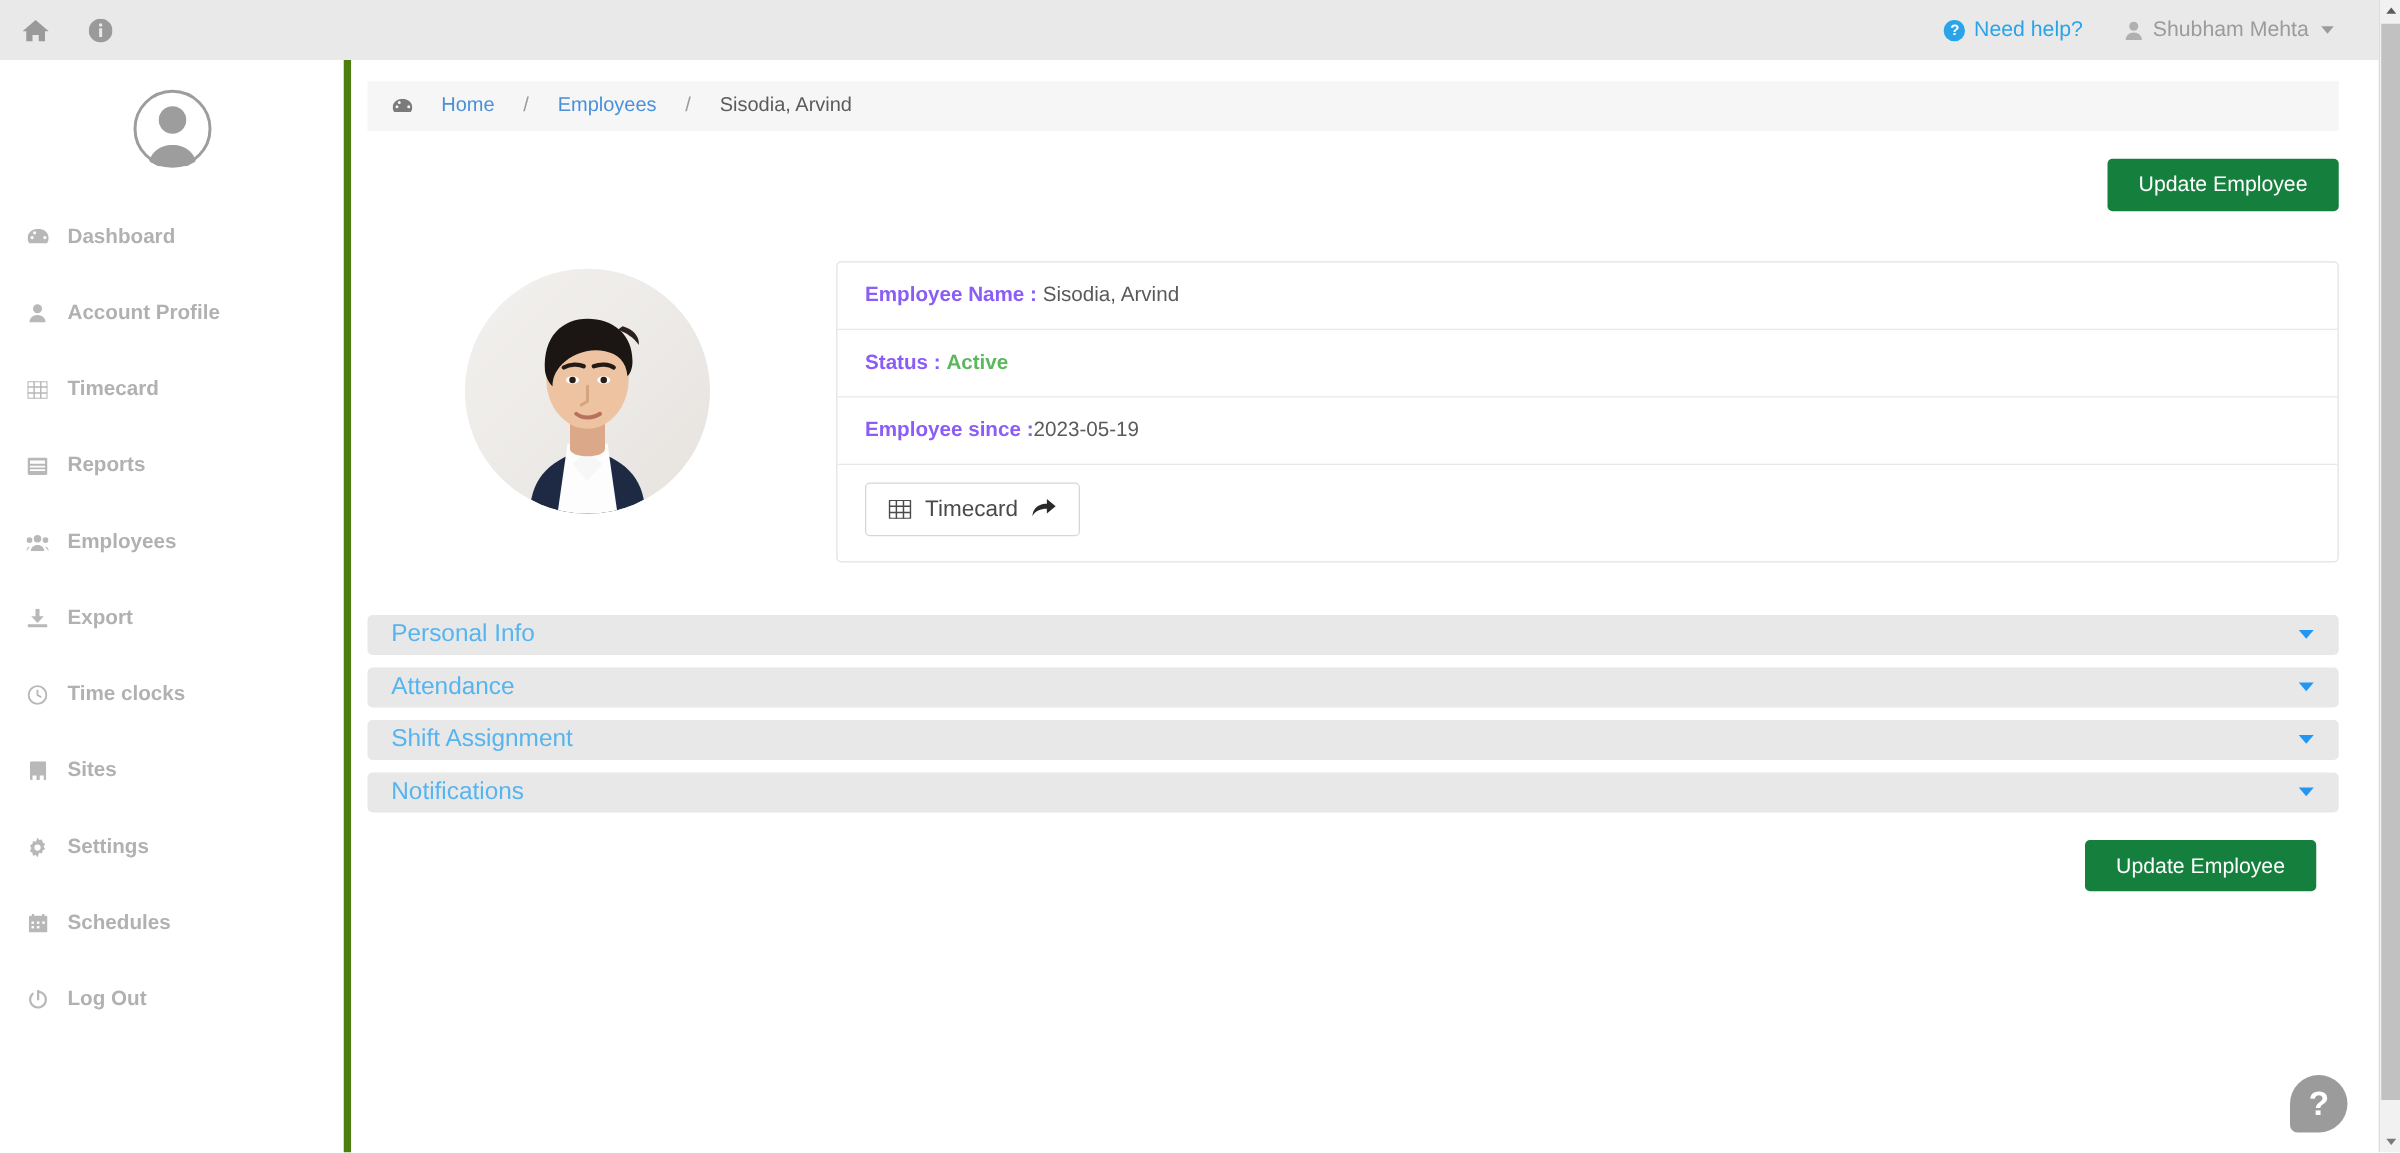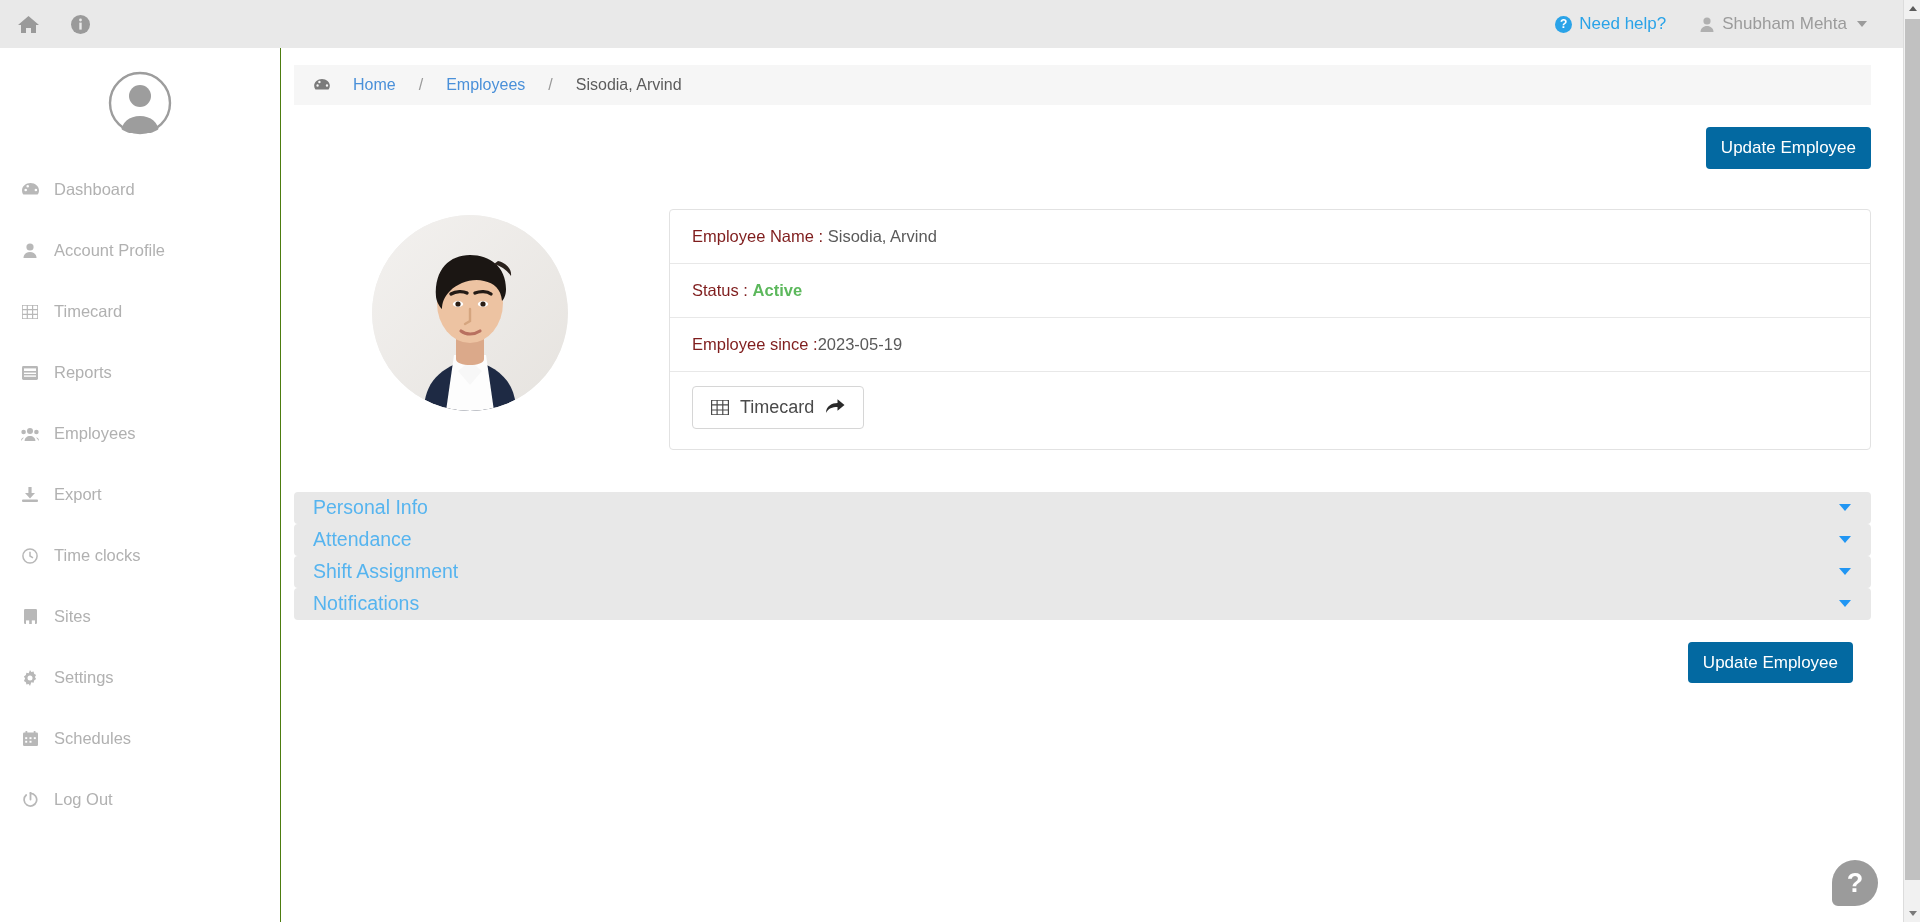--- a/index.html
+++ b/index.html
@@ -42,21 +42,22 @@
     width: 0; height: 0; border-left: 5px solid transparent;
     border-right: 5px solid transparent; border-top: 6px solid #9b9b9b;
     margin-left: 2px;
   }
 
   
   .sidebar {
     position: absolute; top: 48px; left: 0;
     width: 281px; height: 874px;
     background: #ffffff;
-    border-right: 1px solid #4d7c0f;
+    border-right: 6px solid #4d7c0f;
+    font-weight: bold;
   }
   .side-avatar {
     margin: 23px auto 0; width: 64px; height: 64px; border-radius: 50%;
     display: block;
   }
   .nav { margin-top: 36px; }
   .nav-item {
     display: flex; align-items: center;
     height: 37px; padding-left: 21px; gap: 15px;
     color: #b1b1b1; font-size: 16.5px;
@@ -79,23 +80,23 @@
     display: flex; align-items: center;
     padding-left: 20px; gap: 23px;
     font-size: 16px; color: #6d6d6d;
   }
   .breadcrumb .bc-icon { color: #7b7b7b; display: flex; align-items: center; }
   .breadcrumb a { color: #4a90d9; text-decoration: none; cursor: pointer; }
   .breadcrumb .sep { color: #9a9a9a; }
   .breadcrumb .current { color: #5c5c5c; }
 
   .btn-primary {
-    background: #0369a1; color: #fff; border: none; border-radius: 4px;
+    background: #15803d; color: #fff; border: none; border-radius: 4px;
     font-size: 17px; font-family: "Liberation Sans", sans-serif;
-    padding: 11px 15px; cursor: pointer; line-height: 1.15;
+    padding: 11px 25px; cursor: pointer; line-height: 1.15;
   }
   .row-update-top {
     display: flex; justify-content: flex-end;
     margin: 22px 32px 0 0;
   }
 
   
   .emp-header {
     display: flex; margin: 40px 32px 0 13px; align-items: flex-start;
   }
@@ -109,37 +110,37 @@
   .emp-card {
     margin-left: 101px; flex: 1;
     border: 1px solid #e2e2e2; border-radius: 4px;
     background: #fff;
   }
   .emp-row {
     padding: 17px 0 17px 22px; font-size: 16.5px; color: #5a5a5a;
     border-bottom: 1px solid #e8e8e8;
   }
   .emp-row:last-child { border-bottom: none; }
-  .emp-row b { color: #7f1d1d; font-weight: normal; }
+  .emp-row b { color: #8b5cf6; font-weight: bold; }
   .status-active { color: #5cb85c; font-weight: bold; }
   .emp-row-btn { padding: 14px 0 20px 22px; }
   .btn-timecard {
     background: #fff; border: 1px solid #d6d6d6; border-radius: 4px;
     padding: 10px 18px; font-size: 18px; color: #4a4a4a; cursor: pointer;
     display: inline-flex; align-items: center; gap: 11px;
     font-family: "Liberation Sans", sans-serif;
   }
   .btn-timecard .grid-ico svg { display: block; }
   .btn-timecard .share-ico { color: #2a2a2a; font-size: 18px; line-height: 1; }
 
   
   .accordion { margin: 42px 32px 0 13px; }
   .acc-panel {
     background: #e8e8e8; border-radius: 4px;
-    height: 32px; 
+    height: 32px; margin-bottom: 10px;
     display: flex; align-items: center;
     padding: 0 20px 0 19px; cursor: pointer;
     position: relative;
   }
   .acc-title { color: #56b4ef; font-size: 19.5px; }
   .acc-caret {
     margin-left: auto;
     width: 0; height: 0; border-left: 6px solid transparent;
     border-right: 6px solid transparent; border-top: 7px solid #2196f3;
   }

